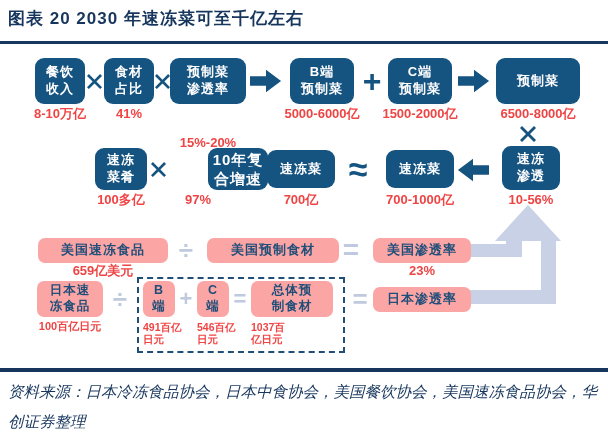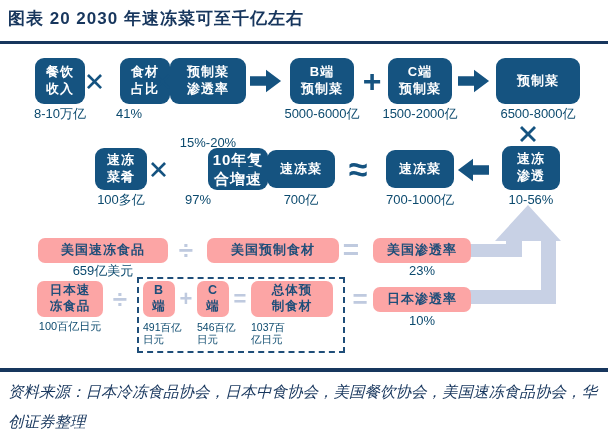--- a/index.html
+++ b/index.html
@@ -14,21 +14,21 @@
   .rule-bottom { top:368px; height:4px; }
 
   .box-dark { position:absolute; background:#155380; color:#ffffff;
     border-radius:9px; display:flex; align-items:center; justify-content:center;
     text-align:center; font-weight:bold; font-size:13px; line-height:1.3;
     letter-spacing:1px; white-space:pre-line; }
   .box-light { position:absolute; background:#fca5a5; color:#1F4E79;
     border-radius:7px; display:flex; align-items:center; justify-content:center;
     text-align:center; font-weight:bold; font-size:13px; line-height:1.25;
     letter-spacing:1px; white-space:pre-line; }
-  .val { position:absolute; color:#0c4a6e; font-weight:normal; font-size:13px;
+  .val { position:absolute; color:#ef4444; font-weight:bold; font-size:13px;
     text-align:center; white-space:pre-line; line-height:1.15; }
   .val-sm { font-size:10.5px; text-align:left; }
   .op { position:absolute; color:#155380; font-weight:bold;
     display:flex; align-items:center; justify-content:center; }
   .op-light { color:#BFCADF; }
   .dashed-box { position:absolute; border:2px dashed #1F4E79; }
   .arrow-overlay { position:absolute; left:0; top:0; pointer-events:none; }
   .source { position:absolute; left:8px; top:377px; width:596px;
     font-family:"Liberation Serif", serif; font-style:italic;
     font-size:15.5px; line-height:1.95; color:#17365D; }
@@ -48,21 +48,21 @@
     <polygon points="528,205 561,241 495,241" fill="#C8D1E5"></polygon>
   </svg>
 
   <div class="box-dark" style="left:35px;top:58px;width:50px;height:46px;">餐饮
 收入</div>
   <div class="op" style="left:85px;top:72px;width:18px;height:18px;">
     <svg class="blockarrow" width="15" height="15" viewBox="0 0 20 20">
         <path fill="#155380" d="M2.5,0 L10,7.5 L17.5,0 L20,2.5 L12.5,10 L20,17.5 L17.5,20 L10,12.5 L2.5,20 L0,17.5 L7.5,10 L0,2.5 Z"></path>
       </svg>
   </div>
-  <div class="box-dark" style="left:120px;top:58px;width:50px;height:46px;">食材
+  <div class="box-dark" style="left:104px;top:58px;width:50px;height:46px;">食材
 占比</div>
   <div class="op" style="left:153px;top:72px;width:18px;height:18px;">
     <svg class="blockarrow" width="15" height="15" viewBox="0 0 20 20">
         <path fill="#155380" d="M2.5,0 L10,7.5 L17.5,0 L20,2.5 L12.5,10 L20,17.5 L17.5,20 L10,12.5 L2.5,20 L0,17.5 L7.5,10 L0,2.5 Z"></path>
       </svg>
   </div>
   <div class="box-dark" style="left:170px;top:58px;width:76px;height:46px;">预制菜
 渗透率</div>
   <div class="op" style="left:250px;top:68px;width:32px;height:26px;">
     <svg class="blockarrow" width="32" height="26" viewBox="0 0 34 26">
@@ -147,18 +147,17 @@
   <div class="op op-light" style="left:348px;top:285px;width:24px;height:28px;font-size:26px;">=</div>
   <div class="box-light" style="left:373px;top:287px;width:98px;height:25px;">日本渗透率</div>
 
   <div class="val" style="left:20px;top:320px;width:100px;font-size:11px;">100百亿日元</div>
   <div class="val val-sm" style="left:143px;top:321px;width:52px;">491百亿
 日元</div>
   <div class="val val-sm" style="left:197px;top:321px;width:52px;">546百亿
 日元</div>
   <div class="val val-sm" style="left:251px;top:321px;width:70px;">1037百
 亿日元</div>
-  <div class="val" style="left:372px;top:314px;width:100px;">10%</div>
 
   <div class="rule rule-bottom"></div>
   <div class="source">资料来源：日本冷冻食品协会，日本中食协会，美国餐饮协会，美国速冻食品协会，华创证券整理</div>
 
 </div>
 
 </body></html>

